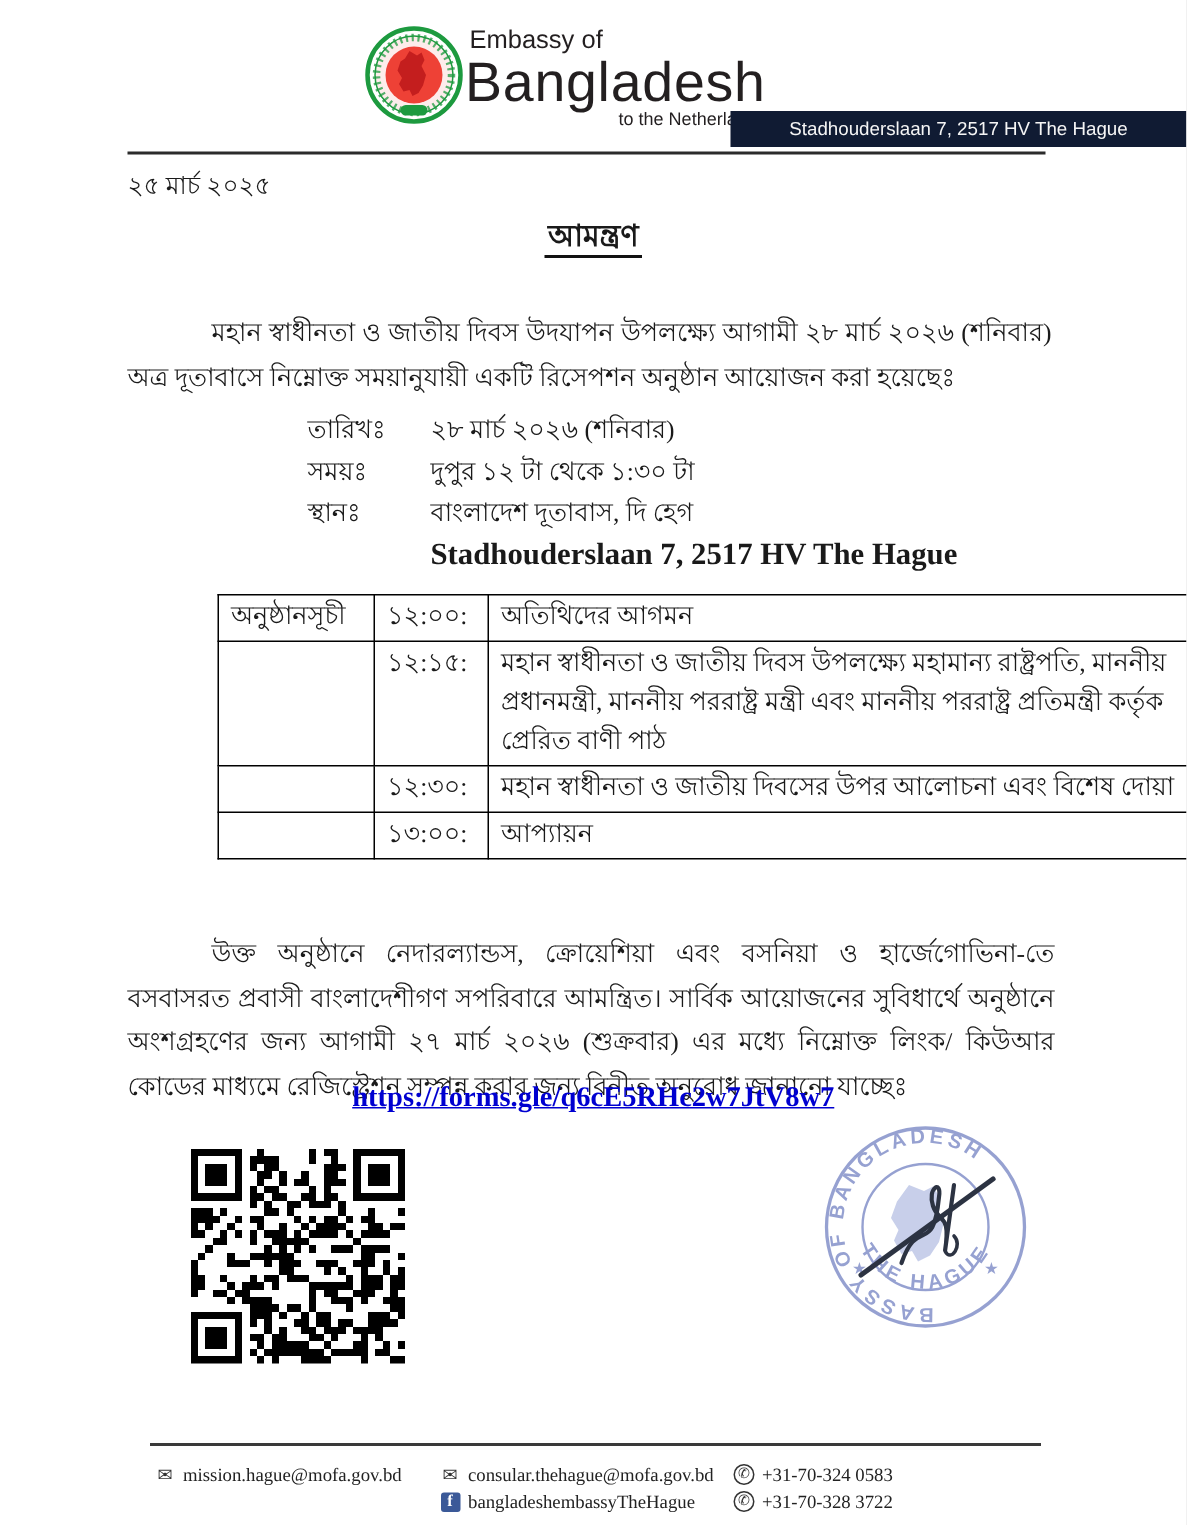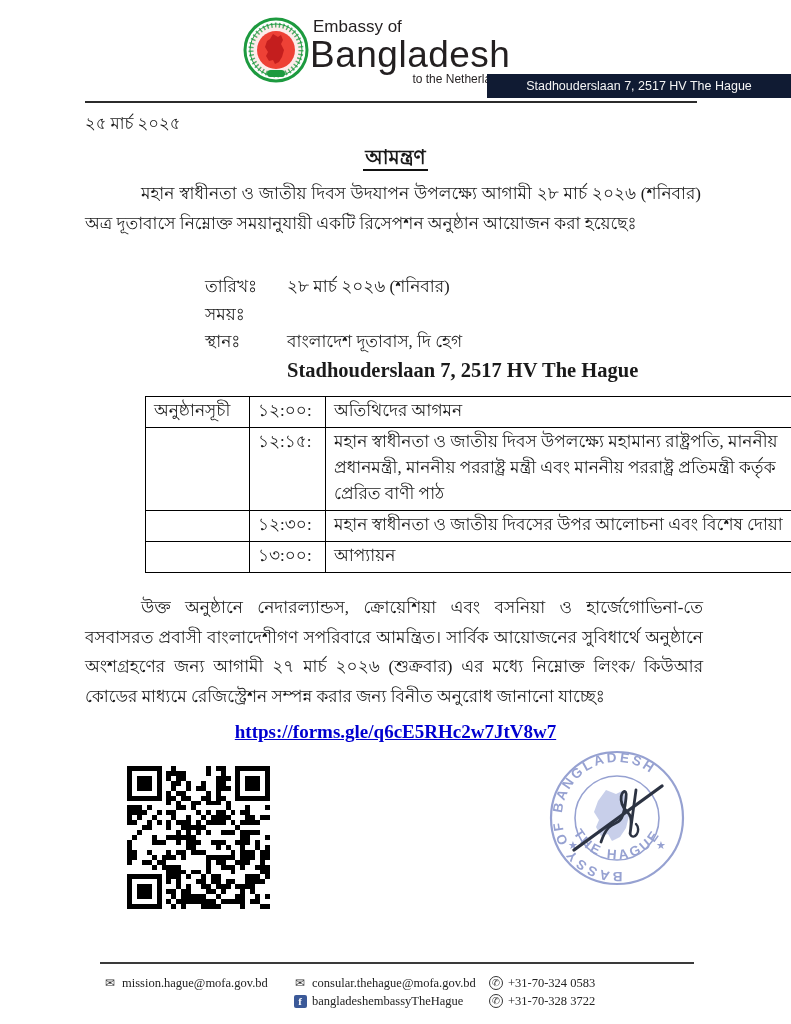--- a/index.html
+++ b/index.html
@@ -31,21 +31,21 @@
     display:flex; justify-content:space-between; font-size:16.5px;
   }
 
   
   .title-row { position:absolute; top:142px; left:0; width:100%; text-align:center; }
   .title-row span {
     font-size:20px; font-weight:bold; border-bottom:2px solid #111; padding:0 2px 1px 2px;
   }
 
   
-  .para { text-align:justify; font-size:17px; line-height:29.5px; text-indent:56px; }
+  .para { text-align:justify; font-size:17px; line-height:29.5px; text-indent:56px;margin-top:28px; }
   .para1 { position:absolute; top:179px; left:85px; width:616px; }
   .para2 { position:absolute; top:593px; left:85px; width:618px; }
 
   
   .details { position:absolute; top:273px; left:205px; font-size:17px; }
   .detail-row { display:flex; line-height:27.5px; }
   .detail-label { width:82px; }
   .venue-address {
     margin-left:82px; margin-top:3px;
     font-weight:bold; font-size:20.5px; font-family:"Liberation Serif", serif;
@@ -116,20 +116,21 @@
 
   <p class="para para1">মহান স্বাধীনতা ও জাতীয় দিবস উদযাপন উপলক্ষ্যে আগামী ২৮ মার্চ ২০২৬ (শনিবার) অত্র দূতাবাসে নিম্নোক্ত সময়ানুযায়ী একটি রিসেপশন অনুষ্ঠান আয়োজন করা হয়েছেঃ</p>
 
   <div class="details">
     <div class="detail-row">
       <span class="detail-label">তারিখঃ</span>
       <span>২৮ মার্চ ২০২৬ (শনিবার)</span>
     </div>
     <div class="detail-row">
       <span class="detail-label">সময়ঃ</span>
+      <span>দুপুর ১২ টা থেকে ১:৩০ টা</span>
     </div>
     <div class="detail-row">
       <span class="detail-label">স্থানঃ</span>
       <span>বাংলাদেশ দূতাবাস, দি হেগ</span>
     </div>
     <div class="venue-address">Stadhouderslaan 7, 2517 HV The Hague</div>
   </div>
 
   <table class="sched">
     <tbody>

